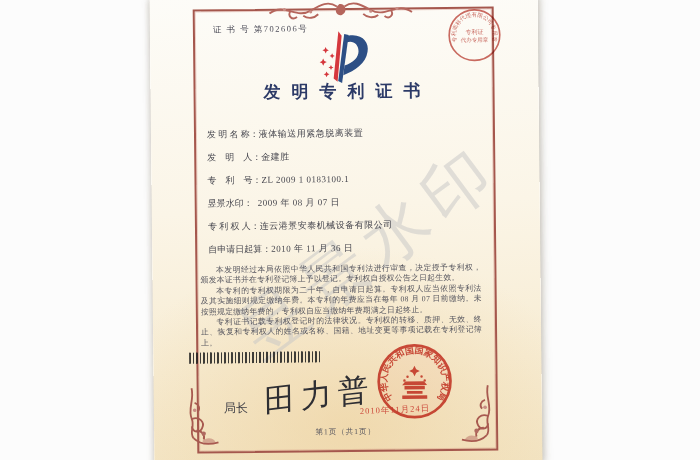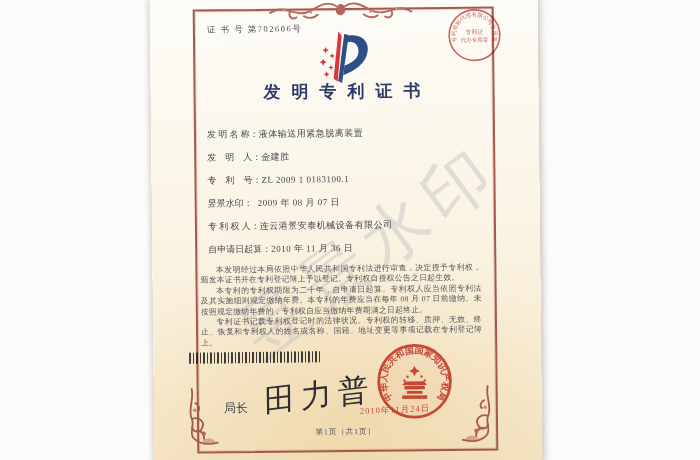--- a/index.html
+++ b/index.html
@@ -17,21 +17,21 @@
     box-shadow:0 0 7px rgba(120,110,90,.35), 2px 3px 8px rgba(120,110,90,.25);
     transform:rotate(-0.6deg);
     overflow:hidden;
   }
   .frame{
     position:absolute;left:43px;top:12px;width:297px;height:440px;
     border:2px solid #a5574d;
     box-shadow:inset 0 0 0 1px rgba(205,130,118,.35);
   }
   .cert-no{
-    position:absolute;left:57px;top:27px;
+    position:absolute;left:63px;top:27px;
     font-size:8.5px;color:#4c4c58;letter-spacing:1.5px;
   }
   .logo{position:absolute;left:158px;top:34px;width:66px;height:58px;}
   .title{
     position:absolute;left:43px;top:84px;width:297px;
     text-align:center;font-size:17px;font-weight:bold;color:#2c3a67;
     letter-spacing:11px;text-indent:11px;
   }
   .fields{position:absolute;left:56px;top:131px;width:270px;}
   .frow{height:23px;font-size:9px;color:#47474f;white-space:nowrap;}

